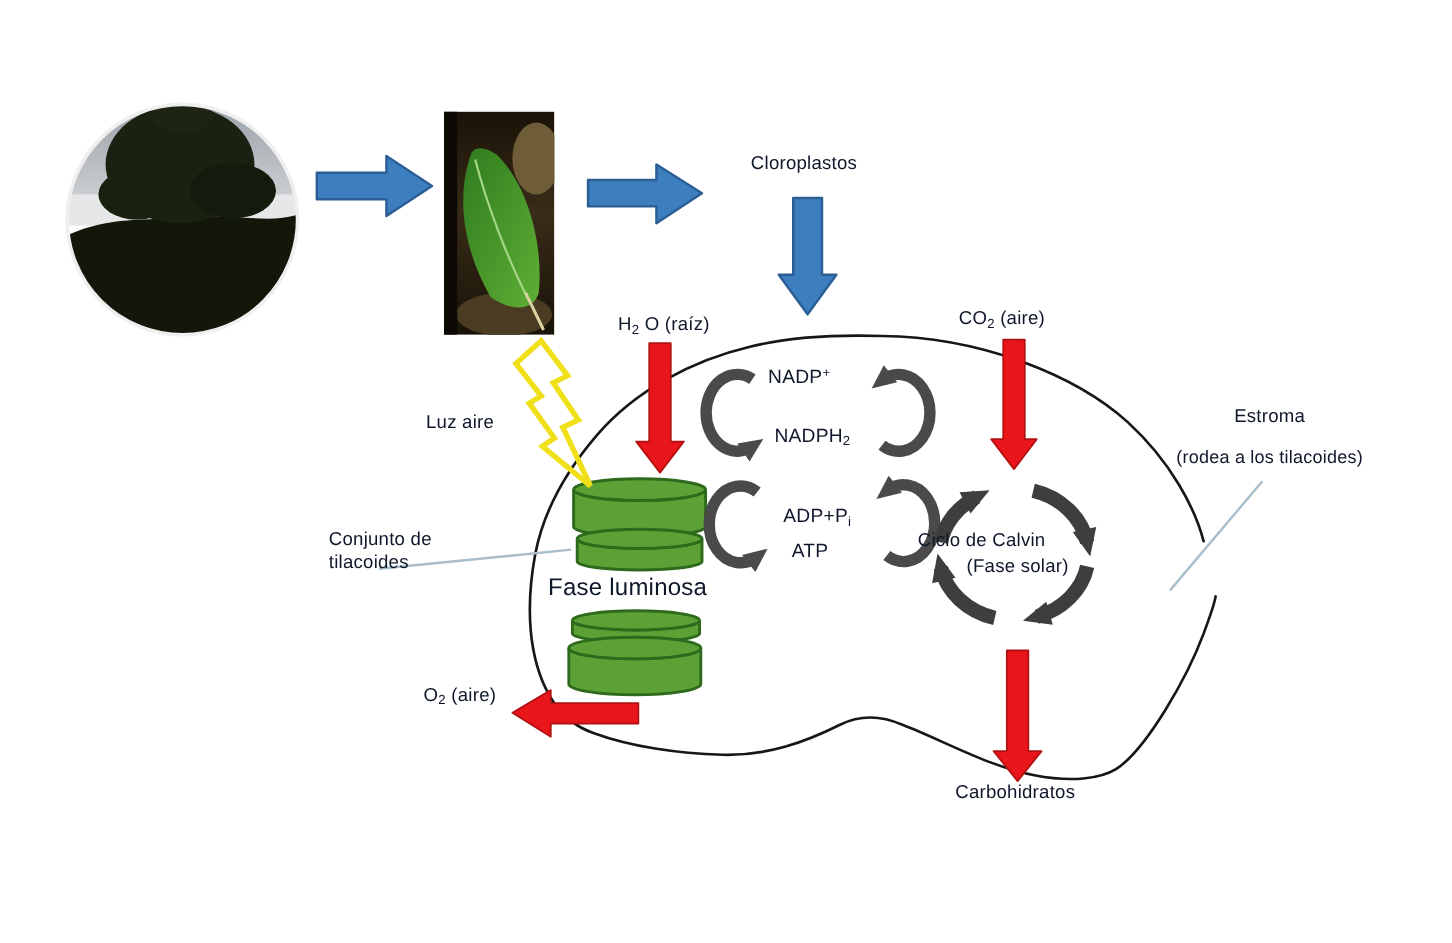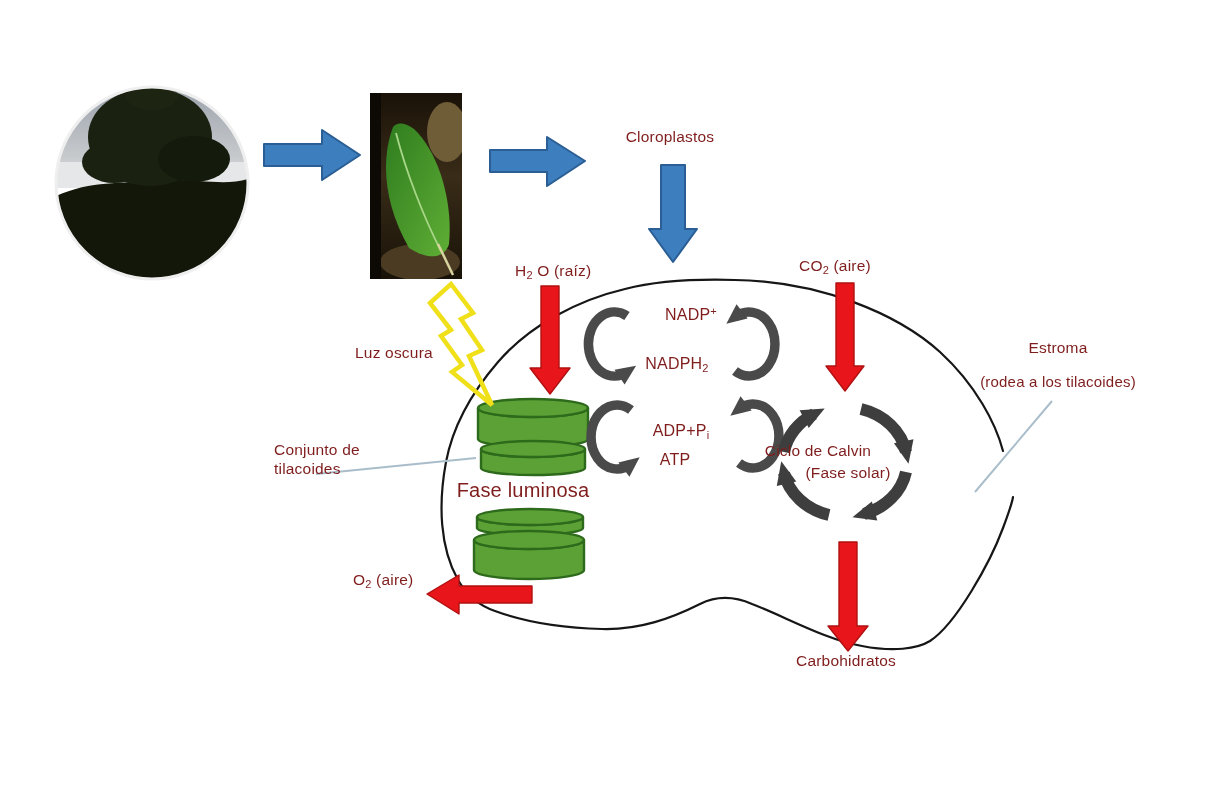--- a/index.html
+++ b/index.html
@@ -1,19 +1,19 @@
 <!DOCTYPE html>
 <html><head>
 <meta charset="utf-8">
 <style>
   html,body{margin:0;padding:0;background:#fff;}
   .stage{position:relative;width:1210px;height:786px;background:#fff;overflow:hidden;
          font-family:"Liberation Sans",sans-serif;}
   .stage svg{position:absolute;left:0;top:0;}
-  .lbl{position:absolute;font-size:15.5px;line-height:19px;color:#7f1d1d;white-space:nowrap;
+  .lbl{position:absolute;font-size:15.5px;line-height:19px;color:#0f172a;white-space:nowrap;
        letter-spacing:.2px;}
   .lbl.center{transform:translateX(-50%);text-align:center;}
   .lbl.met{font-size:16px;}
   .lbl.big{font-size:20px;}
   .sub{font-size:11px;position:relative;top:3px;}
   .sup{font-size:11px;position:relative;top:-5px;}
   .blue-arrow{stroke:#2A5E94;stroke-width:2;stroke-linejoin:round;}
   .red-arrow{stroke:#B01010;stroke-width:1.4;stroke-linejoin:round;}
   .membrane{fill:none;stroke-width:2.2;stroke-linecap:round;}
   .pointer{stroke-width:2;}
@@ -133,23 +133,23 @@
   <polygon class="red-arrow" points="532,586 459,586 459,575 427,594 459,614 459,603 532,603" fill="#E8151B"></polygon>
   <polygon class="red-arrow" points="839,542 857,542 857,626 868,626 848,651 828,626 839,626" fill="#E8151B"></polygon>
 </svg>
 
 <div class="lbl center" style="left:670px;top:127px">Cloroplastos</div>
 
 <div class="lbl" style="left:515px;top:261px"><span>H</span><span class="sub">2</span><span> O (raíz)</span></div>
 
 <div class="lbl" style="left:799px;top:256px"><span>CO</span><span class="sub">2</span><span> (aire)</span></div>
 
-<div class="lbl" style="left:355px;top:343px">Luz oscura</div>
+<div class="lbl" style="left:355px;top:343px">Luz aire</div>
 
-<div class="lbl met center" style="left:691px;top:305px"><span>NADP</span><span class="sup">+</span></div>
+<div class="lbl met center" style="left:666px;top:305px"><span>NADP</span><span class="sup">+</span></div>
 
 <div class="lbl met center" style="left:677px;top:354px"><span>NADPH</span><span class="sub">2</span></div>
 
 <div class="lbl met center" style="left:681px;top:421px"><span>ADP+P</span><span class="sub">i</span></div>
 
 <div class="lbl met center" style="left:675px;top:450px">ATP</div>
 
 <div class="lbl center" style="left:818px;top:441px">Ciclo de Calvin</div>
 <div class="lbl center" style="left:848px;top:463px">(Fase solar)</div>
 

